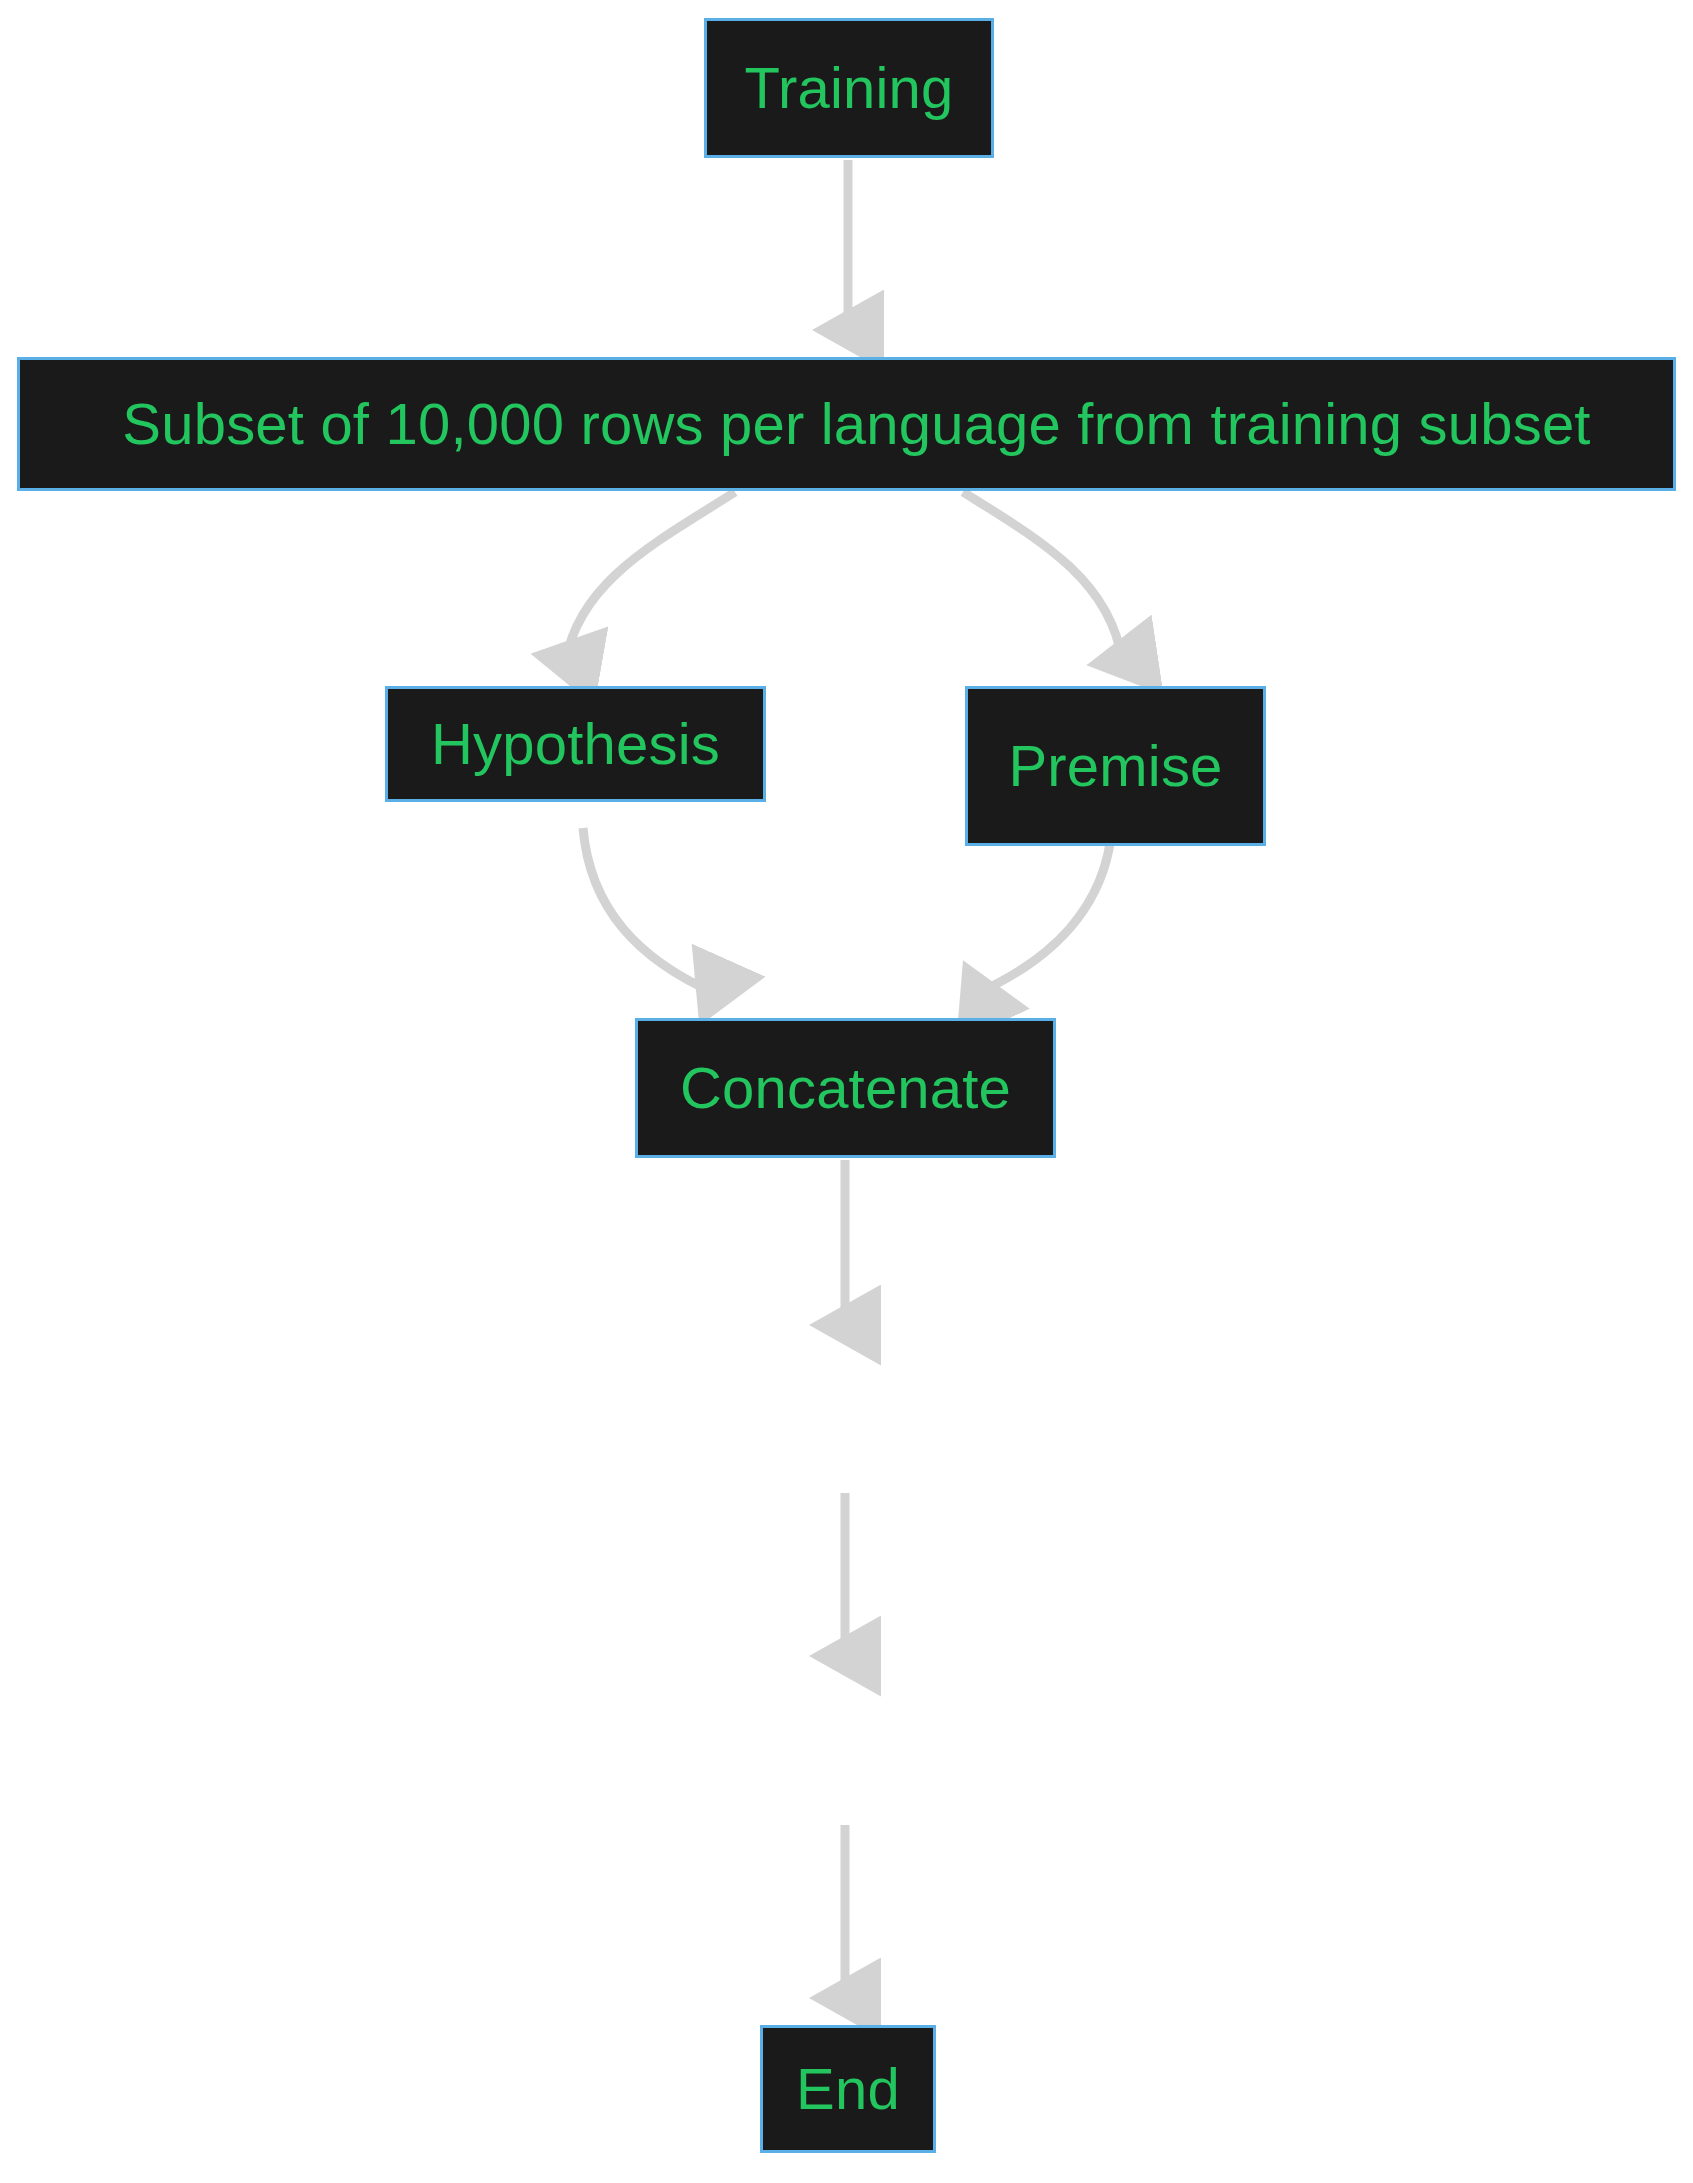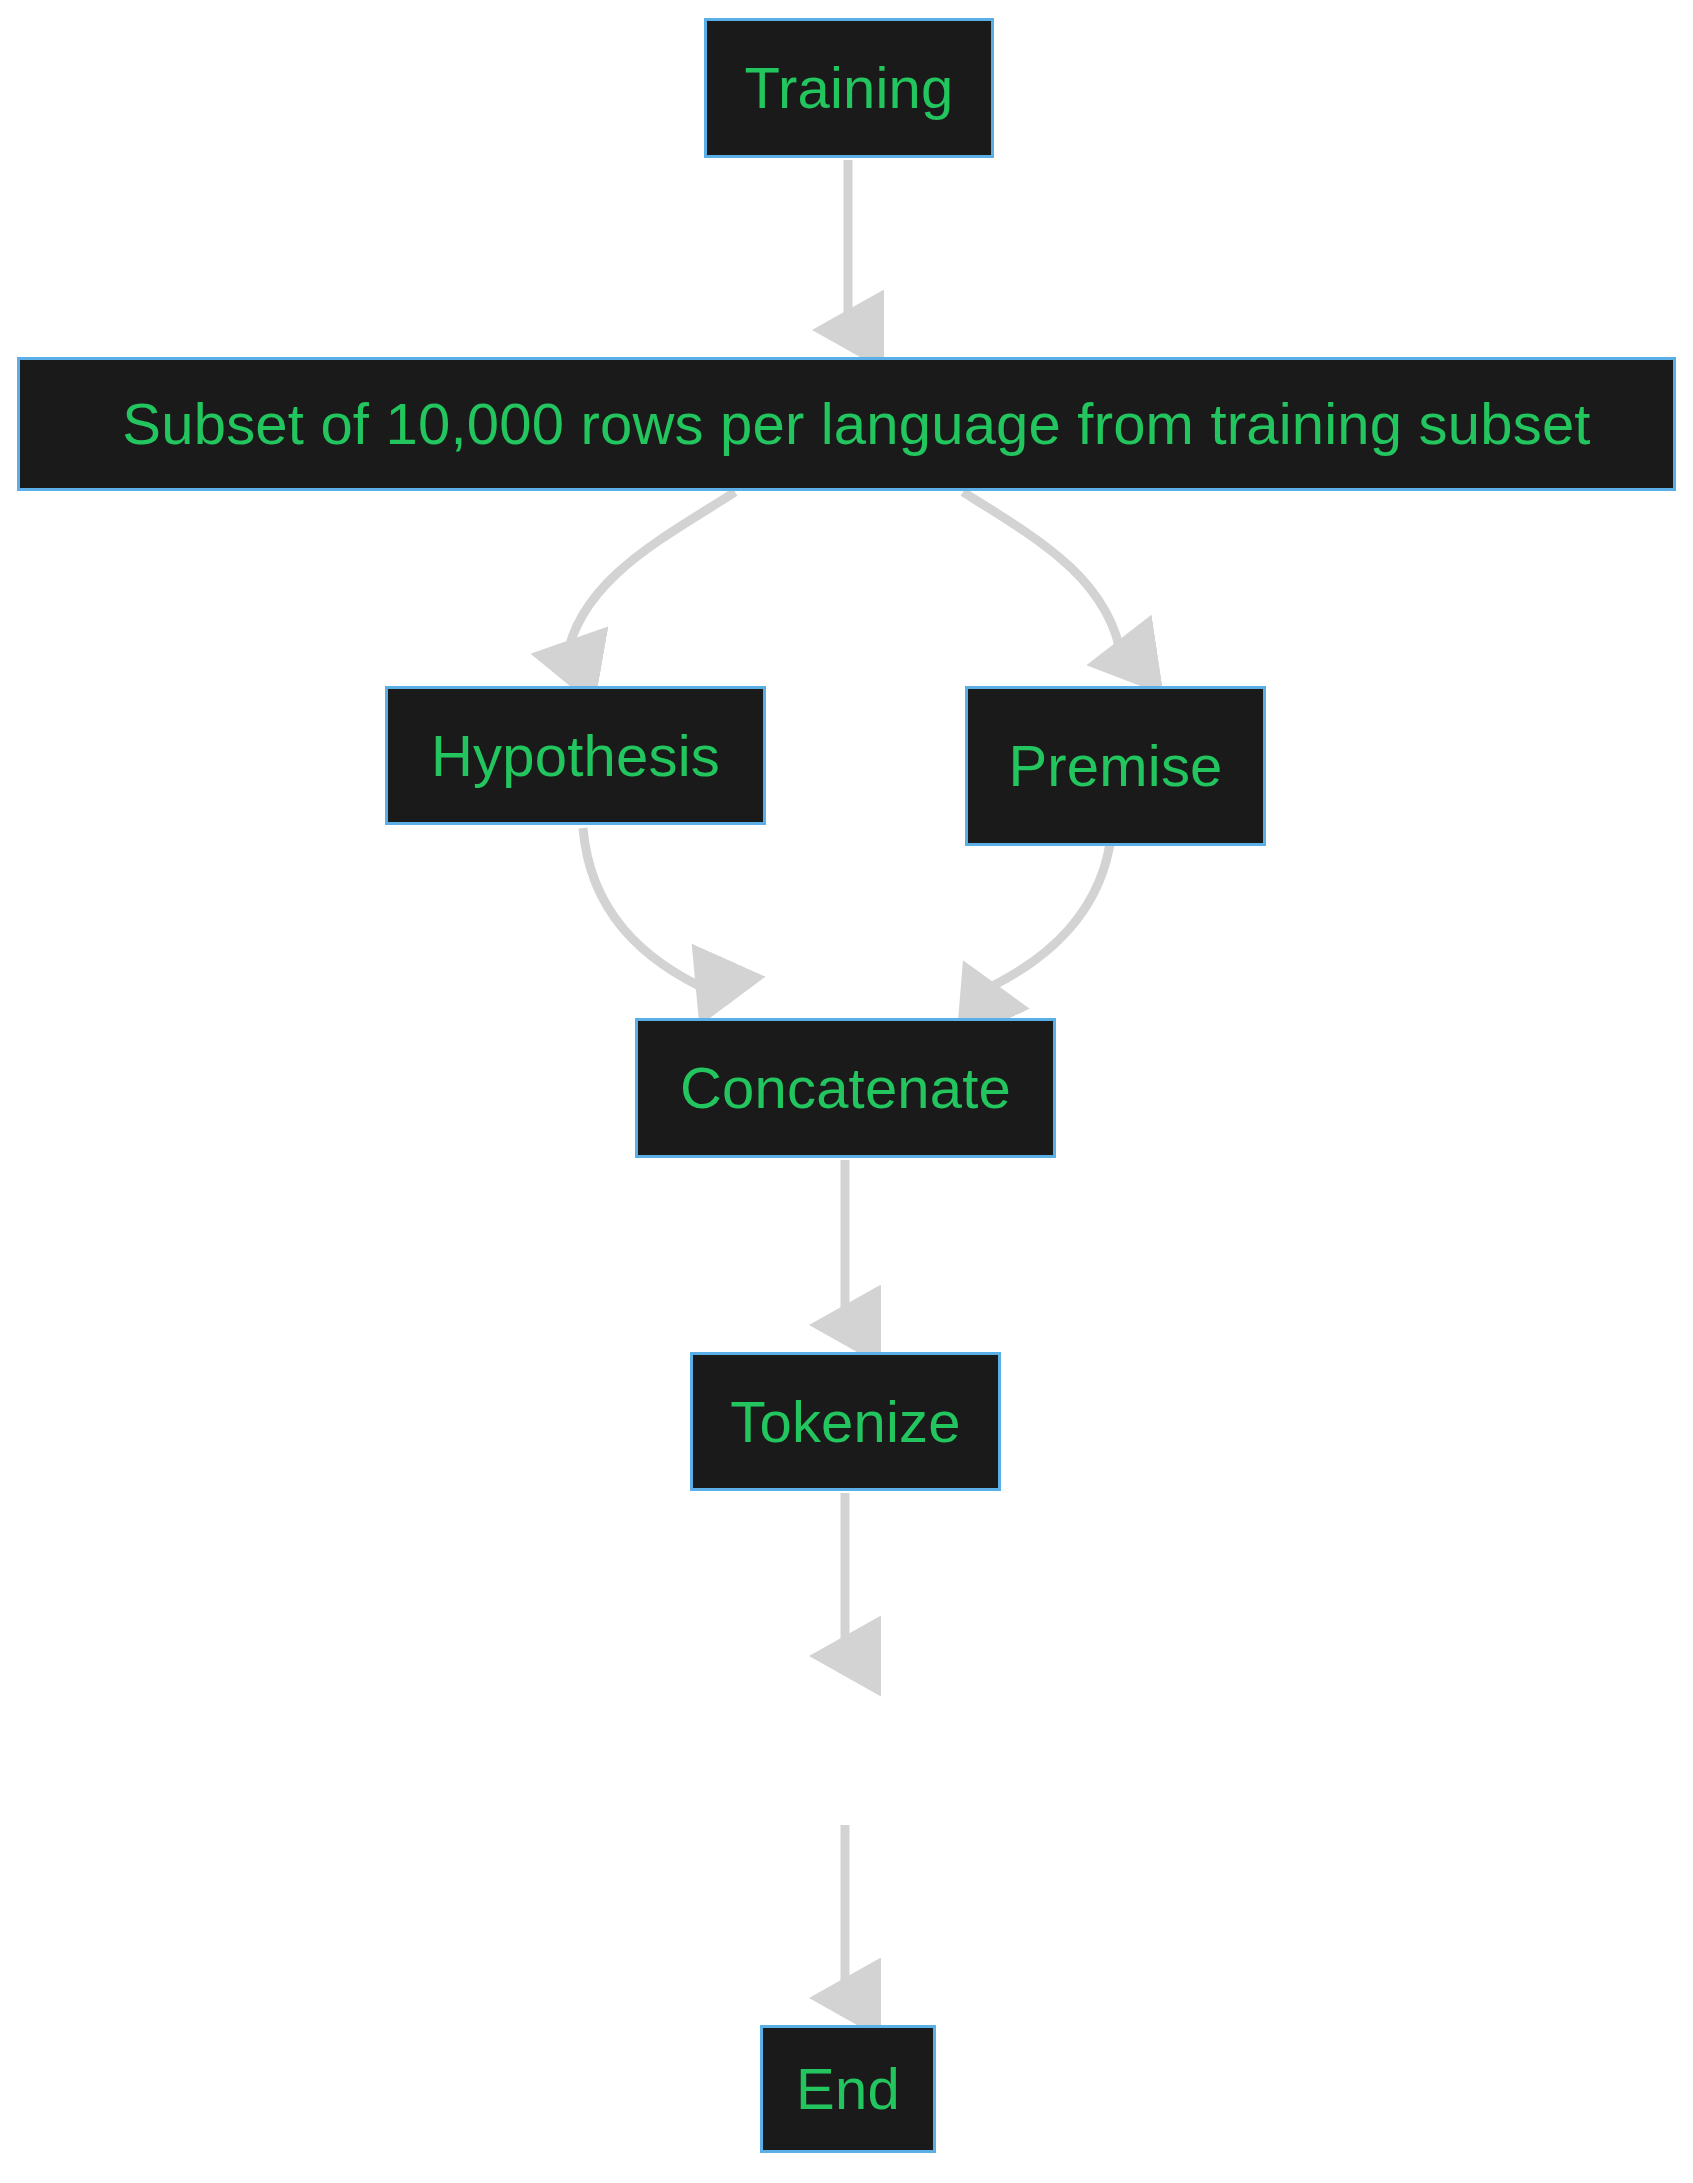--- a/index.html
+++ b/index.html
@@ -44,21 +44,21 @@
     letter-spacing: 0.2px;
     white-space: nowrap;
   }
   .node-label {
     display: block;
     padding: 0 4px;
   }
   
   #node-training      { left: 704px;  top: 18px;   width: 290px; height: 140px; }
   #node-subset        { left: 17px;   top: 357px;  width: 1659px; height: 134px; padding-left: 20px; }
-  #node-hypothesis    { left: 385px;  top: 686px;  width: 381px; height: 139px; }
+  #node-hypothesis    { left: 385px;  top: 686px;  width: 381px; height: 116px; }
   #node-premise       { left: 965px;  top: 686px;  width: 301px; height: 160px; }
   #node-concatenate   { left: 635px;  top: 1018px; width: 421px; height: 140px; }
   #node-tokenize      { left: 690px;  top: 1352px; width: 311px; height: 139px; }
   #node-train-save    { left: 455px;  top: 1683px; width: 781px; height: 140px; }
   #node-end           { left: 760px;  top: 2025px; width: 176px; height: 128px; }
 </style>
 </head>
 <body>
 
 <div id="flowchart">
@@ -100,22 +100,19 @@
   </div>
 
   <div class="node" id="node-premise">
     <span class="node-label">Premise</span>
   </div>
 
   <div class="node" id="node-concatenate">
     <span class="node-label">Concatenate</span>
   </div>
 
-  <div class="node" id="node-tokenize">
-    <span class="node-label">Tokenize</span>
-  </div>
 
 
   <div class="node" id="node-end">
     <span class="node-label">End</span>
   </div>
 
 </div>
 
 </body></html>

